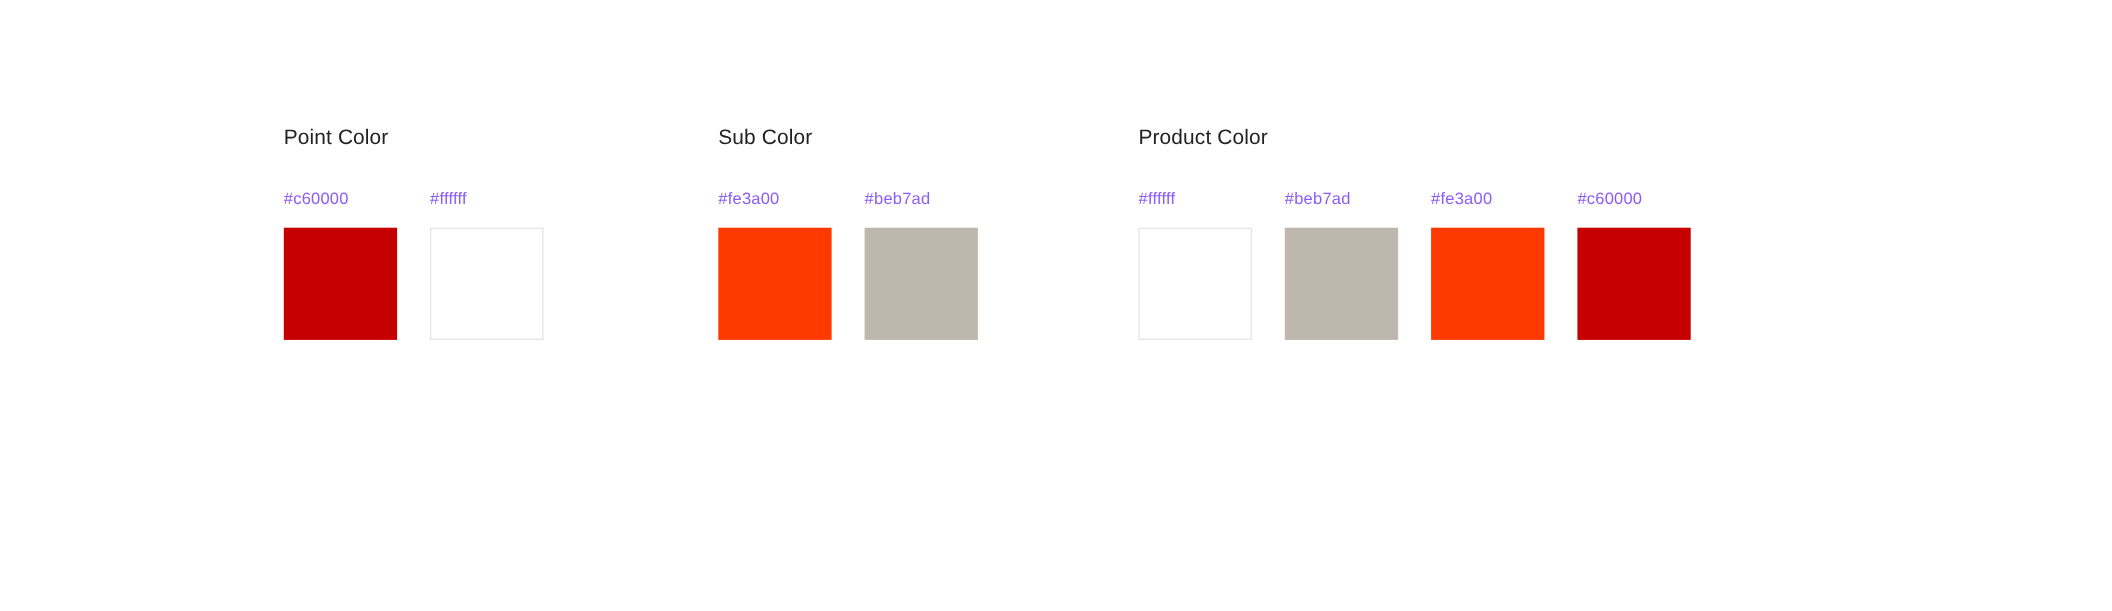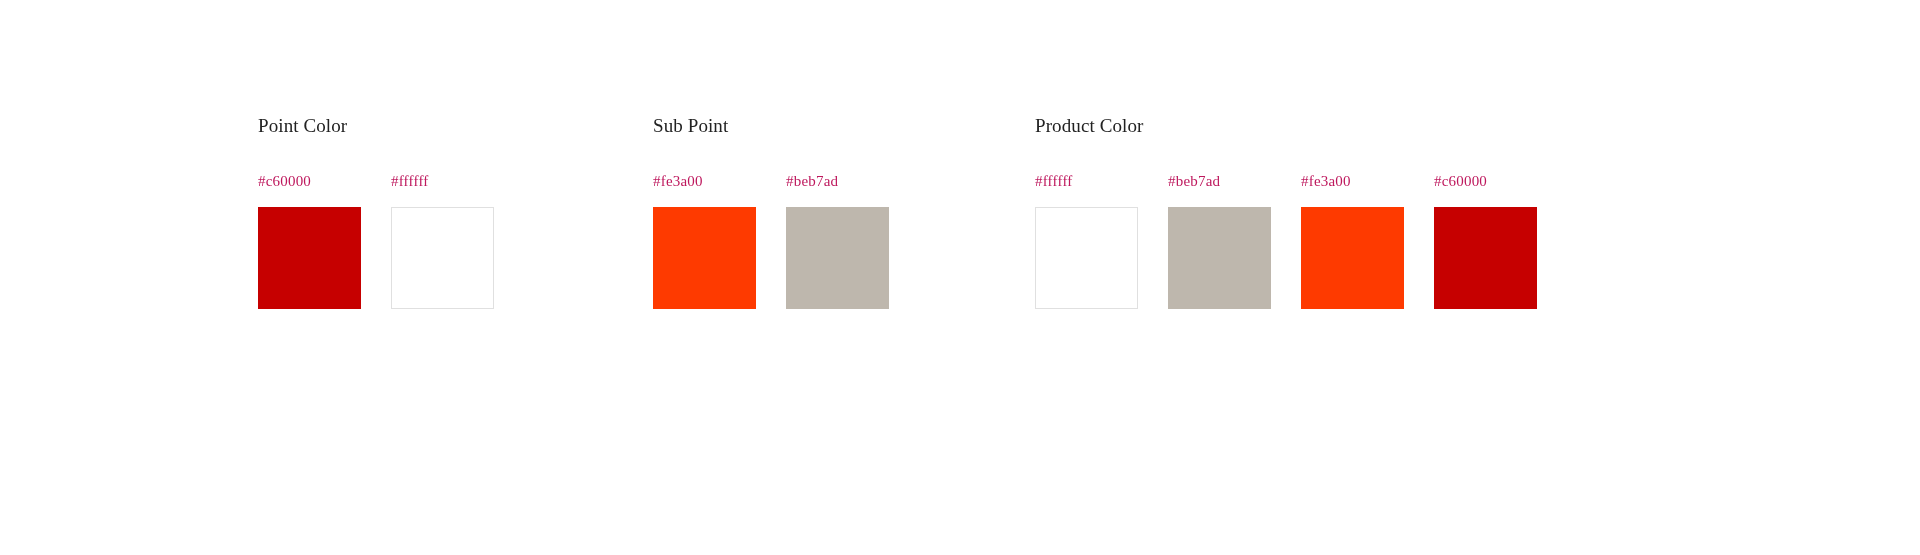--- a/index.html
+++ b/index.html
@@ -15,21 +15,20 @@
     font-family: "Liberation Sans", sans-serif;
     -webkit-font-smoothing: antialiased;
     overflow: hidden;
   }
 
   .palette-board {
     position: relative;
     width: 1920px;
     height: 490px;
     background: #ffffff;
-    font-family: Liberation Serif, serif;
   }
 
   
   .color-group {
     position: absolute;
     top: 114px;
   }
 
   .color-group.group-0 { left: 258px; }
   .color-group.group-1 { left: 653px; }
@@ -57,21 +56,21 @@
     display: flex;
     flex-direction: column;
     align-items: flex-start;
     width: 103px;
   }
 
   .swatch-label {
     font-size: 15px;
     line-height: 18px;
     font-weight: 400;
-    color: #be185d;
+    color: #8b5cf6;
     letter-spacing: 0.2px;
     margin-bottom: 17px;
     white-space: nowrap;
   }
 
   .swatch-chip {
     width: 103px;
     height: 102px;
     box-sizing: border-box;
     background: #ffffff;
@@ -93,21 +92,21 @@
           <div class="swatch-label">#c60000</div>
           <div class="swatch-chip" style="background: rgb(198, 0, 0);"></div>
         </div>
         <div class="swatch-item">
           <div class="swatch-label">#ffffff</div>
           <div class="swatch-chip bordered" style="background: rgb(255, 255, 255); border-color: rgb(224, 224, 224);"></div>
         </div>
       </div>
     </div>
     <div class="color-group group-1">
-      <div class="group-title">Sub Point</div>
+      <div class="group-title">Sub Color</div>
       <div class="swatch-row">
         <div class="swatch-item">
           <div class="swatch-label">#fe3a00</div>
           <div class="swatch-chip" style="background: rgb(254, 58, 0);"></div>
         </div>
         <div class="swatch-item">
           <div class="swatch-label">#beb7ad</div>
           <div class="swatch-chip" style="background: rgb(190, 183, 173);"></div>
         </div>
       </div>

